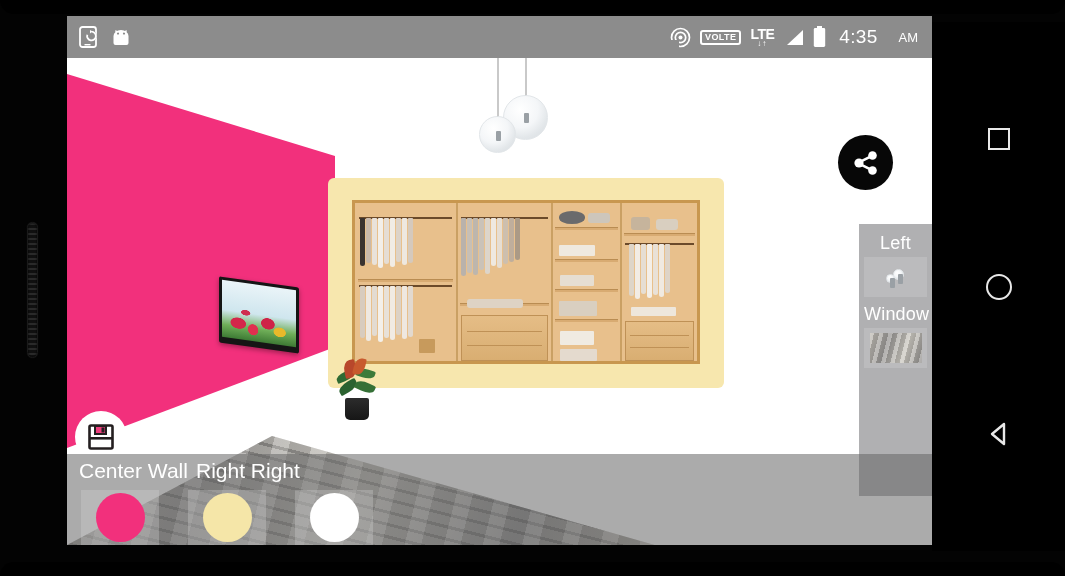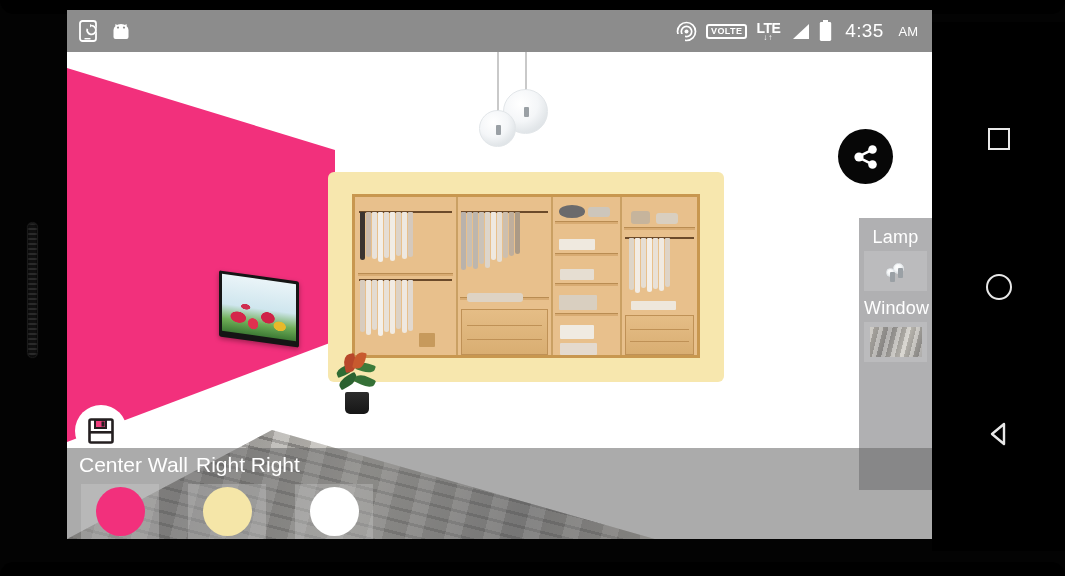--- a/index.html
+++ b/index.html
@@ -31,21 +31,21 @@
     position:absolute; left:27px; top:222px;
     width:11px; height:136px;
     border-radius:6px;
     background:repeating-linear-gradient(to bottom,#2a2a2a 0px,#2a2a2a 2px,#101010 2px,#101010 5px);
     box-shadow:inset 0 0 2px #000, 0 0 1px #222;
     border:1px solid #1a1a1a;
   }
 
   
   #screen{
-    position:absolute; left:67px; top:10px;
+    position:absolute; left:67px; top:16px;
     width:865px; height:529px;
     background:#86efac;
     overflow:hidden;
   }
 
   
   #statusbar{
     position:absolute; left:0; top:0; width:865px; height:42px;
     background:#8c8c8c;
     display:flex; align-items:center;
@@ -59,21 +59,21 @@
     border:2px solid #fff; border-radius:3px;
     font-size:9px; font-weight:bold; letter-spacing:.4px;
     padding:1px 3px; line-height:1;
   }
   .lte-block{
     display:flex; flex-direction:column; align-items:center; line-height:1;
   }
   .lte-text{ font-size:14px; font-weight:bold; letter-spacing:-.5px; }
   .lte-arrows{ font-size:8px; letter-spacing:1px; margin-top:-1px; }
   .sb-time{ font-size:19px; letter-spacing:.3px; margin-left:4px; }
-  .sb-ampm{ font-size:13px; margin-left:6px; }
+  .sb-ampm{ font-size:13px; margin-left:12px; }
 
   
   #scene{
     position:absolute; left:0; top:42px; width:865px; height:487px;
     background:#ffffff; overflow:hidden;
   }
 
   
   #left-wall{
     position:absolute; left:0; top:0; width:268px; height:390px;
@@ -436,21 +436,21 @@
         <svg width="26" height="26" viewBox="0 0 26 26">
           <rect x="1.5" y="1.5" width="23" height="23" rx="1.5" fill="#fff" stroke="#241f20" stroke-width="2.6"></rect>
           <rect x="7" y="2" width="11" height="8" fill="#ef3f7e" stroke="#241f20" stroke-width="2"></rect>
           <rect x="13.5" y="3.5" width="3" height="5" fill="#241f20"></rect>
           <rect x="1.5" y="13" width="23" height="2.6" fill="#241f20"></rect>
         </svg>
       </div>
 
       <div id="options-panel">
         <div>
-          <div class="opt-label">Lamp</div>
+          <div class="opt-label">Left</div>
           <div class="opt-thumb">
             <div id="thumb-lamp-art">
               <div class="lamp-ball" style="left:7px;top:0px;width:11px;height:11px;"></div>
               <div class="lamp-ball" style="left:0px;top:5px;width:9px;height:9px;"></div>
             </div>
           </div>
         </div>
         <div>
           <div class="opt-label">Window</div>
           <div class="opt-thumb">

